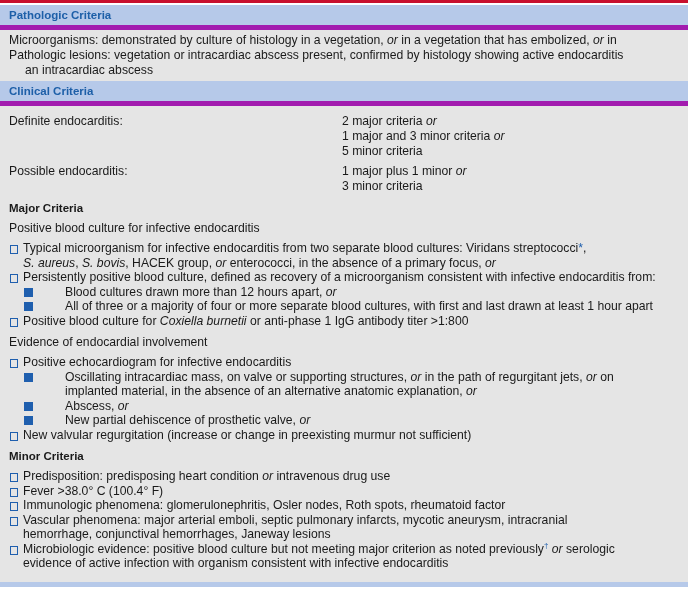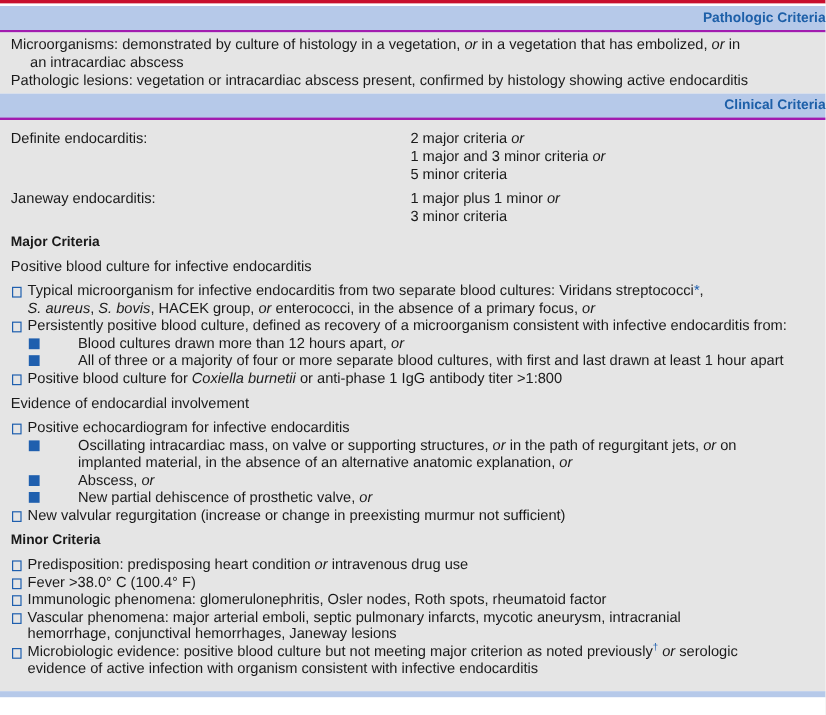--- a/index.html
+++ b/index.html
@@ -1,21 +1,21 @@
 <!DOCTYPE html>
 <html><head>
 <meta charset="utf-8">
 <style>
   html, body { margin: 0; padding: 0; }
   body { width: 688px; height: 596px; overflow: hidden; background: #ffffff;
          font-family: "Liberation Sans", sans-serif; font-size: 12.2px; color: #1a1a1a; }
   .top-rule { height: 3px; background: #c8102e; }
   .gap { height: 2px; background: #ffffff; }
   .sec-head { background: #b6c9e9; color: #1d5fa8; font-weight: bold; font-size: 11.5px;
-              height: 20px; line-height: 20px; padding-left: 9px; border-bottom: 2px solid #a21caf; text-align: right; }
+              height: 20px; line-height: 20px; padding-left: 9px; border-bottom: 5px solid #a21caf; }
   .sec-body { background: #e5e5e5; padding: 3px 6px 3px 9px; }
   .line { line-height: 15px; }
   .indent1 { padding-left: 16px; }
   .row2 { display: flex; line-height: 15px; }
   .row2 .lbl { width: 333px; flex: none; }
   .row2 .vals { flex: 1; }
   .sub-h { font-weight: bold; font-size: 11.5px; line-height: 15px; margin-top: 7px; margin-bottom: 5px; }
   .ital-h { line-height: 15px; margin-top: 4px; margin-bottom: 5px; }
   .li { display: flex; line-height: 14.5px; }
   .li .mk { width: 14px; flex: none; position: relative; }
@@ -33,38 +33,38 @@
 </style>
 </head>
 <body>
 
 <div class="top-rule"></div>
 <div class="gap"></div>
 
 <div class="sec-head">Pathologic Criteria</div>
 <div class="sec-body">
   <div class="line"><span>Microorganisms: demonstrated by culture of histology in a vegetation, </span><i>or</i><span> in a vegetation that has embolized, </span><i>or</i><span> in</span></div>
+  <div class="line">Pathologic lesions: vegetation or intracardiac abscess present, confirmed by histology showing active endocarditis</div>
   <div class="line indent1">an intracardiac abscess</div>
-  <div class="line">Pathologic lesions: vegetation or intracardiac abscess present, confirmed by histology showing active endocarditis</div>
 </div>
 
 <div class="sec-head">Clinical Criteria</div>
 <div class="sec-body">
   <div class="spacer-b"></div>
   <div class="row2">
     <div class="lbl">Definite endocarditis:</div>
     <div class="vals">
       <div><span>2 major criteria </span><i>or</i></div>
       <div><span>1 major and 3 minor criteria </span><i>or</i></div>
       <div><span>5 minor criteria</span></div>
     </div>
   </div>
   <div class="spacer-b"></div>
   <div class="row2">
-    <div class="lbl">Janeway endocarditis:</div>
+    <div class="lbl">Possible endocarditis:</div>
     <div class="vals">
       <div><span>1 major plus 1 minor </span><i>or</i></div>
       <div><span>3 minor criteria</span></div>
     </div>
   </div>
 
   <div class="sub-h">Major Criteria</div>
   <div class="ital-h">Positive blood culture for infective endocarditis</div>
 
   <div class="li">

